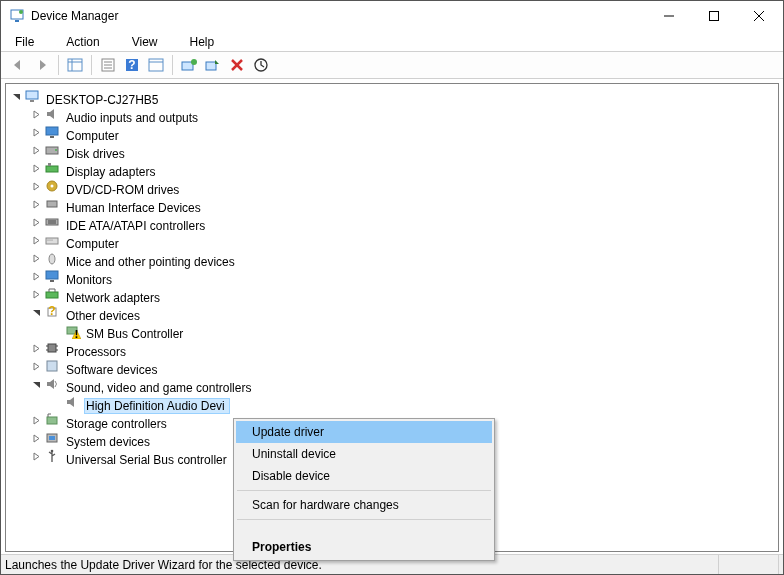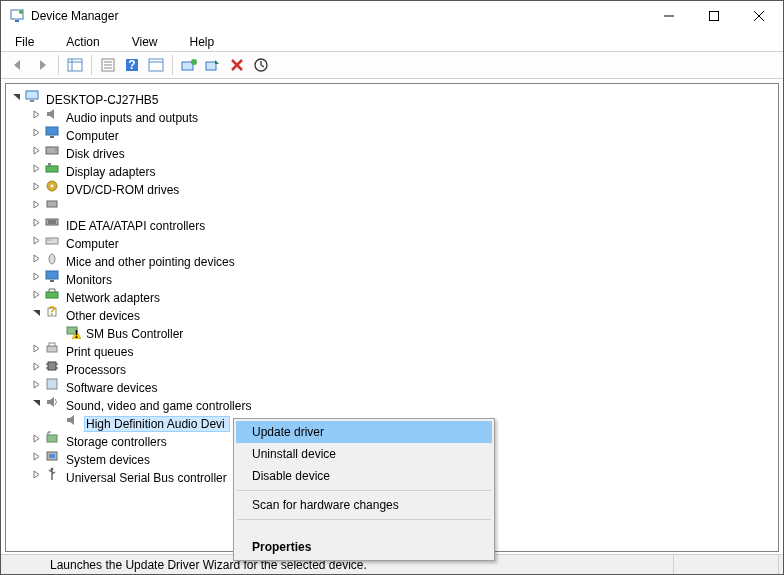--- a/index.html
+++ b/index.html
@@ -20,21 +20,21 @@
 .chevron svg { width: 9px; height: 9px; }
 .node-icon { width: 16px; height: 16px; display: inline-flex; align-items: center; justify-content: center; margin-right: 4px; }
 .node-label { padding: 0 2px; margin-top: 8px; }
 .selected .node-label { background: #cde8ff; border: 1px solid #99d1ff; padding: 0 4px 0 1px; }
 .context-menu { position: absolute; left: 232px; top: 417px; width: 262px; background: #f0f0f0; border: 1px solid #a0a0a0; box-shadow: 2px 2px 3px rgba(0,0,0,0.25); padding: 2px; z-index: 10; }
 .cm-item { height: 22px; display: flex; align-items: center; padding: 0 16px; font-size: 12px; }
 .cm-item.highlight { background: #91c9f7; }
 .cm-sep { height: 1px; background: #d0d0d0; margin: 3px 1px; }
 .cm-item.bold { font-weight: 600; margin-top: 16px; }
 .statusbar { position: absolute; left: 0; right: 0; bottom: 0; height: 20px; border-top: 1px solid #d0d0d0; display: flex; align-items: center; padding: 0 4px; font-size: 12px; background: #f0f0f0; }
-.status-cell { border-right: 1px solid #d0d0d0; height: 100%; display: flex; align-items: center; padding-right: 8px; margin-left: 45px; }
+.status-cell { border-right: 1px solid #d0d0d0; height: 100%; display: flex; align-items: center; padding-right: 8px; }
 .status-cell.main { flex: 1; }
 .status-cell.small { width: 60px; }
 </style>
 </head>
 <body>
 
 <div class="titlebar">
   <span class="app-icon">
     <svg viewBox="0 0 16 16">
         <rect x="2" y="2" width="12" height="9" fill="#fff" stroke="#3a7bbf" stroke-width="1"></rect>
@@ -224,20 +224,21 @@
         <span class="chevron">
           <svg viewBox="0 0 9 9">
             <path d="M2 1 L7 4.5 L2 8 Z" fill="none" stroke="#777" stroke-width="1"></path>
           </svg>
         </span>
         <span class="node-icon" style="position:relative">
           <svg width="14" height="14">
             <rect x="2" y="4" width="10" height="6" fill="#b0b0b0" stroke="#666"></rect>
           </svg>
         </span>
+        <span class="node-label">Human Interface Devices</span>
       </div>
       <div class="node" style="padding-left:24px">
         <span class="chevron">
           <svg viewBox="0 0 9 9">
             <path d="M2 1 L7 4.5 L2 8 Z" fill="none" stroke="#777" stroke-width="1"></path>
           </svg>
         </span>
         <span class="node-icon" style="position:relative">
           <svg width="14" height="14">
             <rect x="1" y="4" width="12" height="6" fill="#b0b0b0" stroke="#666"></rect>
@@ -322,34 +323,20 @@
         <span class="node-icon" style="position:relative">
           <svg width="14" height="14">
             <rect x="2" y="4" width="10" height="7" fill="#8fbf8f" stroke="#5a8f5a"></rect>
           </svg>
           <svg width="9" height="9" style="position:absolute;left:8px;top:8px">
             <path d="M4.5 0 L9 9 L0 9 Z" fill="#ffcc00" stroke="#aa8800" stroke-width="0.5"></path>
             <text x="4.5" y="8" text-anchor="middle" font-size="7" font-weight="bold">!</text>
           </svg>
         </span>
         <span class="node-label">SM Bus Controller</span>
-      </div>
-      <div class="node" style="padding-left:24px">
-        <span class="chevron">
-          <svg viewBox="0 0 9 9">
-            <path d="M2 1 L7 4.5 L2 8 Z" fill="none" stroke="#777" stroke-width="1"></path>
-          </svg>
-        </span>
-        <span class="node-icon" style="position:relative">
-          <svg width="14" height="14">
-            <rect x="2" y="5" width="10" height="6" fill="#ccc" stroke="#888"></rect>
-            <rect x="4" y="2" width="6" height="3" fill="#fff" stroke="#888"></rect>
-          </svg>
-        </span>
-        <span class="node-label">Print queues</span>
       </div>
       <div class="node" style="padding-left:24px">
         <span class="chevron">
           <svg viewBox="0 0 9 9">
             <path d="M2 1 L7 4.5 L2 8 Z" fill="none" stroke="#777" stroke-width="1"></path>
           </svg>
         </span>
         <span class="node-icon" style="position:relative">
           <svg width="14" height="14">
             <rect x="3" y="3" width="8" height="8" fill="#888" stroke="#444"></rect>

